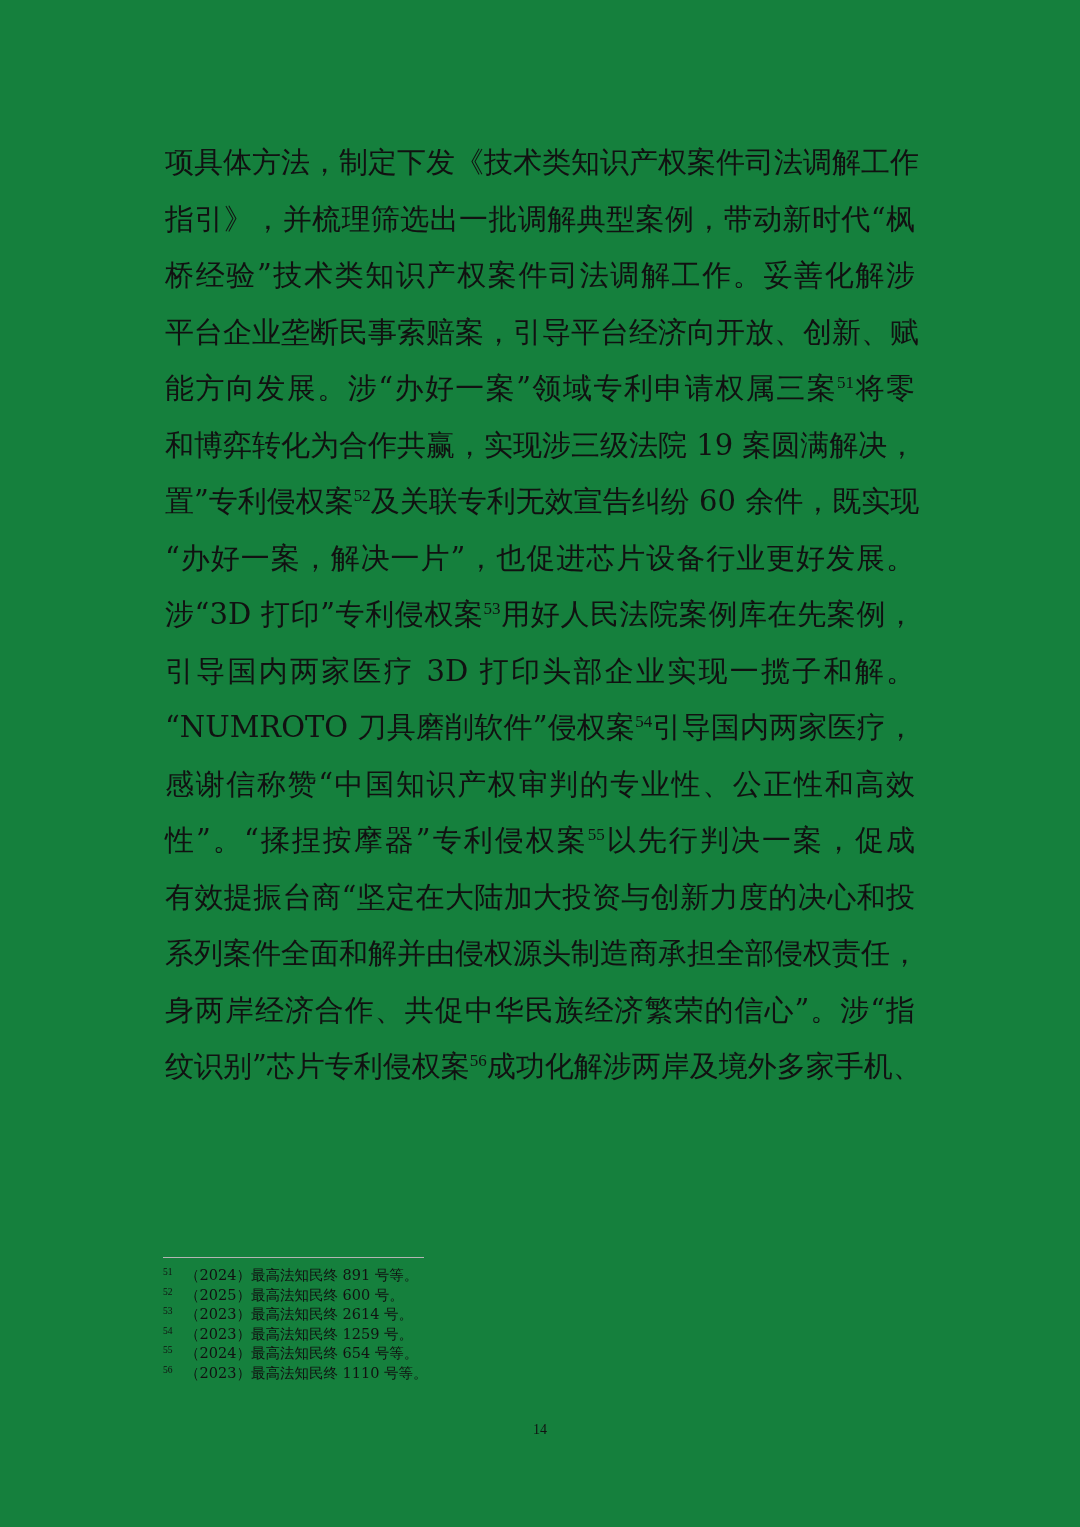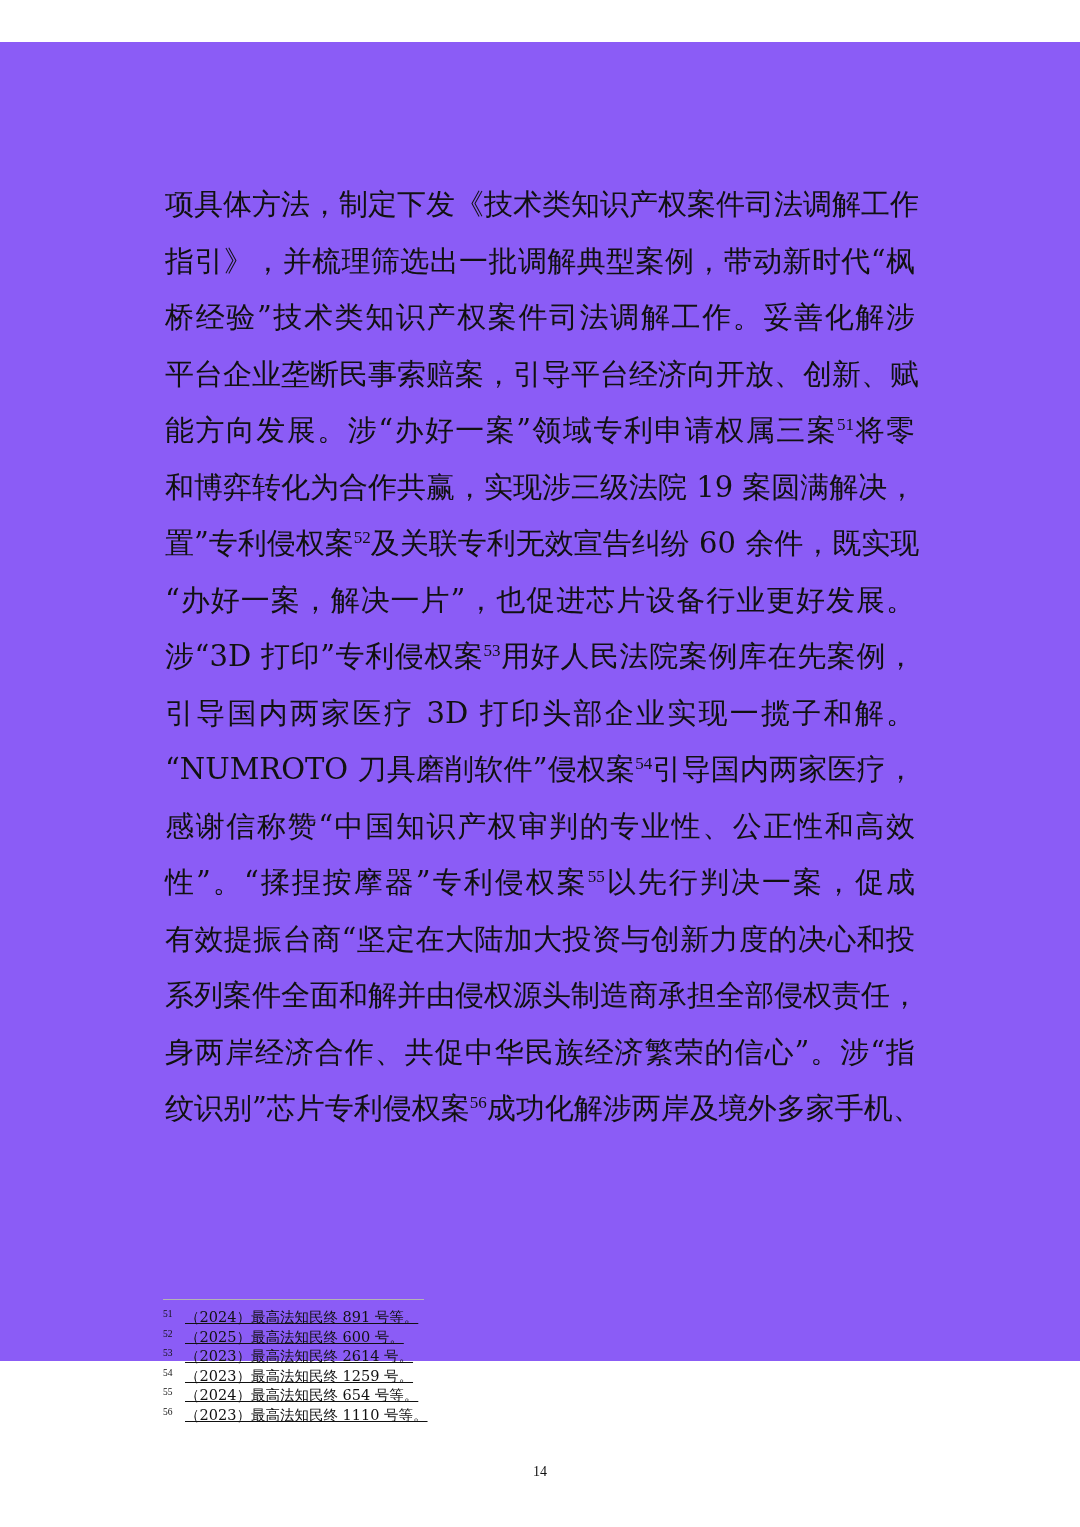--- a/index.html
+++ b/index.html
@@ -12,23 +12,22 @@
     height: 1527px;
     position: relative;
     overflow: hidden;
     color: #111111;
     font-family: "DejaVu Serif", "Liberation Serif", serif;
   }
   .page {
     position: absolute;
     left: 0; top: 0;
     width: 1080px;
-    height: 1319px;
-    background: #8b5cf6;
-    margin-top: 42px;
+    height: 1527px;
+    background: #15803d;
   }
   .body-text {
     position: absolute;
     left: 165px;
     top: 139px;
     width: 750px;
   }
   .line {
     display: block;
     height: 56.5px;
@@ -68,21 +67,21 @@
     white-space: nowrap;
   }
   .fn-num {
     width: 22px;
     font-size: 9.5px;
     vertical-align: super;
     position: relative;
     top: -5px;
     font-family: "Liberation Serif", serif;
   }
-  .fn-text { font-family: "DejaVu Serif", "Liberation Serif", serif; text-decoration: underline; }
+  .fn-text { font-family: "DejaVu Serif", "Liberation Serif", serif; }
   .page-number {
     position: absolute;
     left: 0;
     width: 1080px;
     top: 1422px;
     text-align: center;
     font-size: 14px;
     font-family: "Liberation Serif", serif;
   }
 </style>

